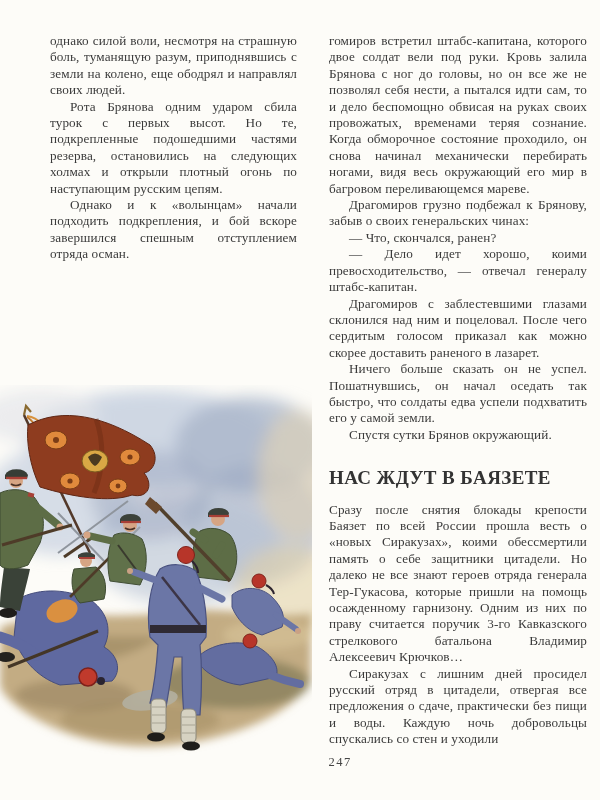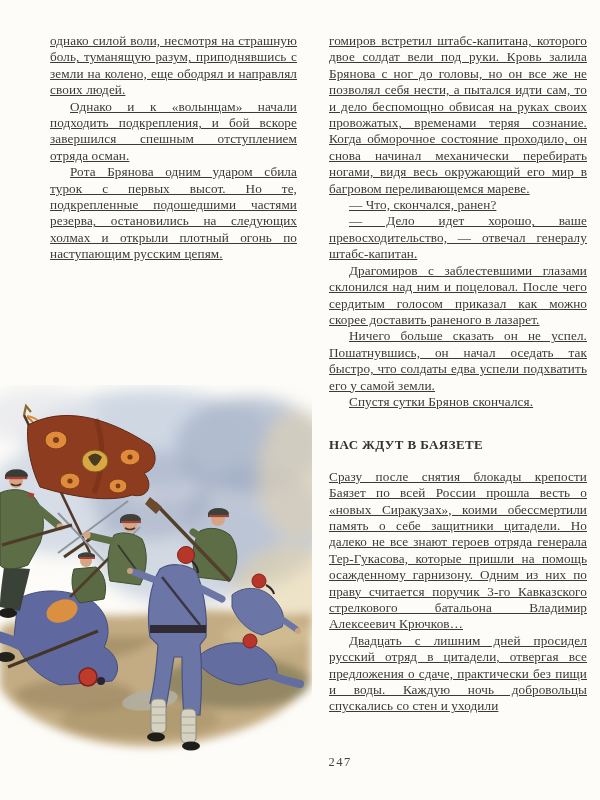--- a/index.html
+++ b/index.html
@@ -5,50 +5,51 @@
   html,body{margin:0;padding:0;}
   body{width:600px;height:800px;background:#fdfcf8;overflow:hidden;}
   .page{position:relative;width:600px;height:800px;
         font-family:"Liberation Serif","DejaVu Serif",serif;
         color:#3a3a3a;}
   .col{position:absolute;top:33px;text-align:justify;
        font-size:13.2px;line-height:16.4px;letter-spacing:.1px;
        hyphens:auto;-webkit-hyphens:auto;}
   .col-left{left:50px;width:247px;}
   .col-right{left:329px;width:258px;}
-  .col p{margin:0;text-indent:0;text-decoration:underline;}
+  .col p{margin:0;text-indent:0;}
   .col p.ind{text-indent:20px;}
-  h2.section-heading{font-size:13px;font-weight:bold;color:#333;
+  h2.section-heading{font-size:19px;font-weight:bold;color:#333;
      letter-spacing:.4px;margin:27px 0 15px 0;text-align:left;text-indent:0;}
   .illustration{position:absolute;left:0;top:385px;width:312px;height:375px;}
   .illustration svg{display:block;}
   .page-number{position:absolute;left:0;top:755px;width:600px;
      text-align:center;font-size:12.5px;letter-spacing:1.5px;color:#444;margin-left:40px;}
 </style>
 </head>
 <body>
 
 <div class="page">
 
   <div class="col col-left">
     <p>однако силой воли, несмотря на страшную боль, туманящую разум, приподнявшись с земли на колено, еще ободрял и направлял своих людей.</p>
+    <p class="ind">Рота Брянова одним ударом сбила турок с первых высот. Но те, подкрепленные подошедшими частями резерва, остановились на следующих холмах и открыли плотный огонь по наступающим русским цепям.</p>
     <p class="ind">Однако и к «волынцам» начали подходить подкрепления, и бой вскоре завершился спешным отступлением отряда осман.</p>
-    <p class="ind">Рота Брянова одним ударом сбила турок с первых высот. Но те, подкрепленные подошедшими частями резерва, остановились на следующих холмах и открыли плотный огонь по наступающим русским цепям.</p>
   </div>
 
   <div class="col col-right">
     <p>гомиров встретил штабс-капитана, которого двое солдат вели под руки. Кровь залила Брянова с ног до головы, но он все же не позволял себя нести, а пытался идти сам, то и дело беспомощно обвисая на руках своих провожатых, временами теряя сознание. Когда обморочное состояние проходило, он снова начинал механически перебирать ногами, видя весь окружающий его мир в багровом переливающемся мареве.</p>
+    <p class="ind">Драгомиров грузно подбежал к Брянову, забыв о своих генеральских чинах:</p>
     <p class="ind">— Что, скончался, ранен?</p>
-    <p class="ind">— Дело идет хорошо, ваше превосходительство, — отвечал генералу штабс-капитан.</p>
+    <p class="ind">— Дело идет хорошо, коими превосходительство, — отвечал генералу штабс-капитан.</p>
     <p class="ind">Драгомиров с заблестевшими глазами склонился над ним и поцеловал. После чего сердитым голосом приказал как можно скорее доставить раненого в лазарет.</p>
     <p class="ind">Ничего больше сказать он не успел. Пошатнувшись, он начал оседать так быстро, что солдаты едва успели подхватить его у самой земли.</p>
-    <p class="ind">Спустя сутки Брянов скончался.</p>
+    <p class="ind">Спустя сутки Брянов окружающий.</p>
     <h2 class="section-heading">НАС ЖДУТ В БАЯЗЕТЕ</h2>
     <p>Сразу после снятия блокады крепости Баязет по всей России прошла весть о «новых Сиракузах», коими обессмертили память о себе защитники цитадели. Но далеко не все знают героев отряда генерала Тер-Гукасова, которые пришли на помощь осажденному гарнизону. Одним из них по праву считается поручик 3-го Кавказского стрелкового батальона Владимир Алексеевич Крючков…</p>
-    <p class="ind">Двадцать с лишним дней просидел русский отряд в цитадели, отвергая все предложения о сдаче, практически без пищи и воды. Каждую ночь добровольцы спускались со стен и уходили</p>
+    <p class="ind">Сиракузах с лишним дней просидел русский отряд в цитадели, отвергая все предложения о сдаче, практически без пищи и воды. Каждую ночь добровольцы спускались со стен и уходили</p>
   </div>
 
   <div class="illustration">
     <svg width="312" height="375" viewBox="0 0 312 375" xmlns="http://www.w3.org/2000/svg">
       <defs>
         <filter id="b8" x="-60%" y="-60%" width="220%" height="220%">
             <feGaussianBlur stdDeviation="8"></feGaussianBlur>
           </filter>
         <filter id="b4" x="-60%" y="-60%" width="220%" height="220%">
             <feGaussianBlur stdDeviation="4"></feGaussianBlur>

